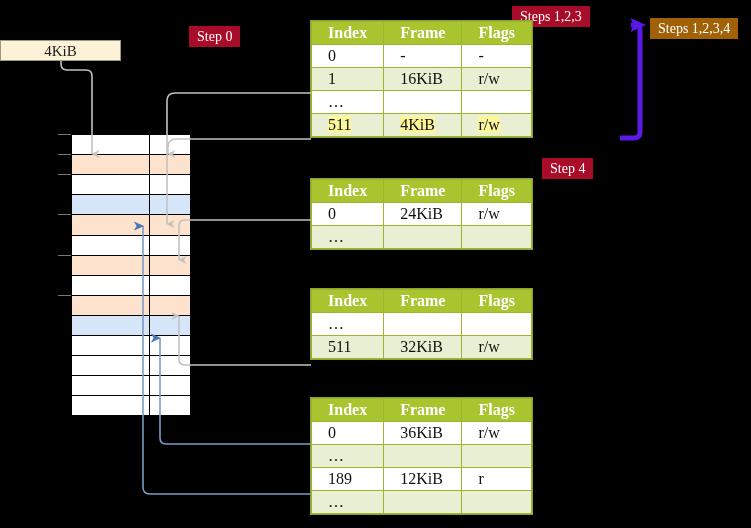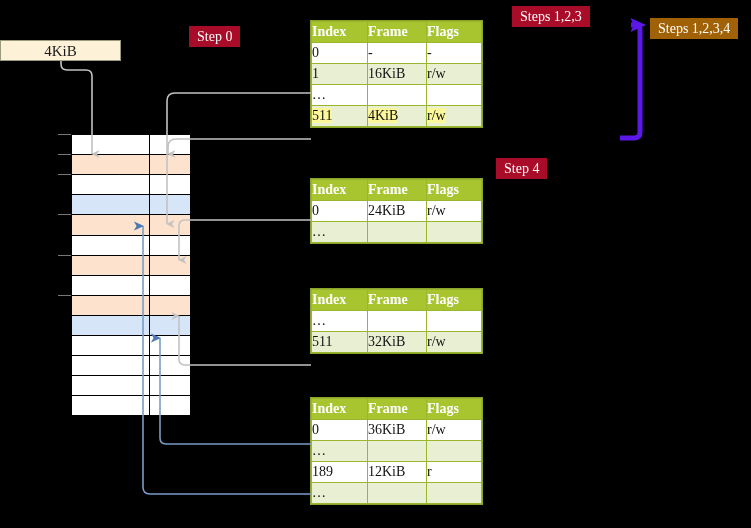--- a/index.html
+++ b/index.html
@@ -25,22 +25,22 @@
   .badge.red{background:#a80c28;}
   .badge.blue{background:#a16207;}
 
   
   .ptable{
     position:absolute;border-collapse:collapse;background:#ffffff;
     box-shadow:0 0 0 1px #8aa32a;
   }
   .ptable td,.ptable th{
     border:1px solid #9ab62f;
-    font-size:14px;color:#111;
-    padding:2px 0;
+    font-size:16px;color:#111;
+    padding:2px 16px;
     text-align:left;
     height:20px;
     box-sizing:border-box;
     font-family:"Liberation Serif", serif;
   }
   .ptable th{
     background:#a8c42f;color:#ffffff;font-weight:bold;
   }
   .ptable tr.alt td{background:#e9efd2;}
   .ptable td.c0{width:56px;}
@@ -69,21 +69,21 @@
 
   <div class="badge red" style="left:189px;top:26px;">
     <span>Step 0</span>
   </div>
   <div class="badge red" style="left:512px;top:6px;">
     <span>Steps 1,2,3</span>
   </div>
   <div class="badge blue" style="left:650px;top:18px;">
     <span>Steps 1,2,3,4</span>
   </div>
-  <div class="badge red" style="left:496px;top:158px;">
+  <div class="badge red" style="left:542px;top:158px;">
     <span>Step 4</span>
   </div>
 
   <div class="grid" id="memgrid" style="left:71px;top:134px;width:120px;height:282px;">
       <div class="grow" style="left: 0px; top: 0px; width: 120px; height: 21.1px; background: rgb(255, 255, 255);"></div>
       <div class="gtick" style="left: -13px; top: 0px; width: 13px; background: rgb(119, 119, 119);"></div>
       <div class="grow" style="left: 0px; top: 20.1px; width: 120px; height: 21.1px; background: rgb(253, 226, 205);"></div>
       <div class="gtick" style="left: -13px; top: 20.1px; width: 13px; background: rgb(119, 119, 119);"></div>
       <div class="grow" style="left: 0px; top: 40.2px; width: 120px; height: 21.1px; background: rgb(255, 255, 255);"></div>
       <div class="gtick" style="left: -13px; top: 40.2px; width: 13px; background: rgb(119, 119, 119);"></div>

